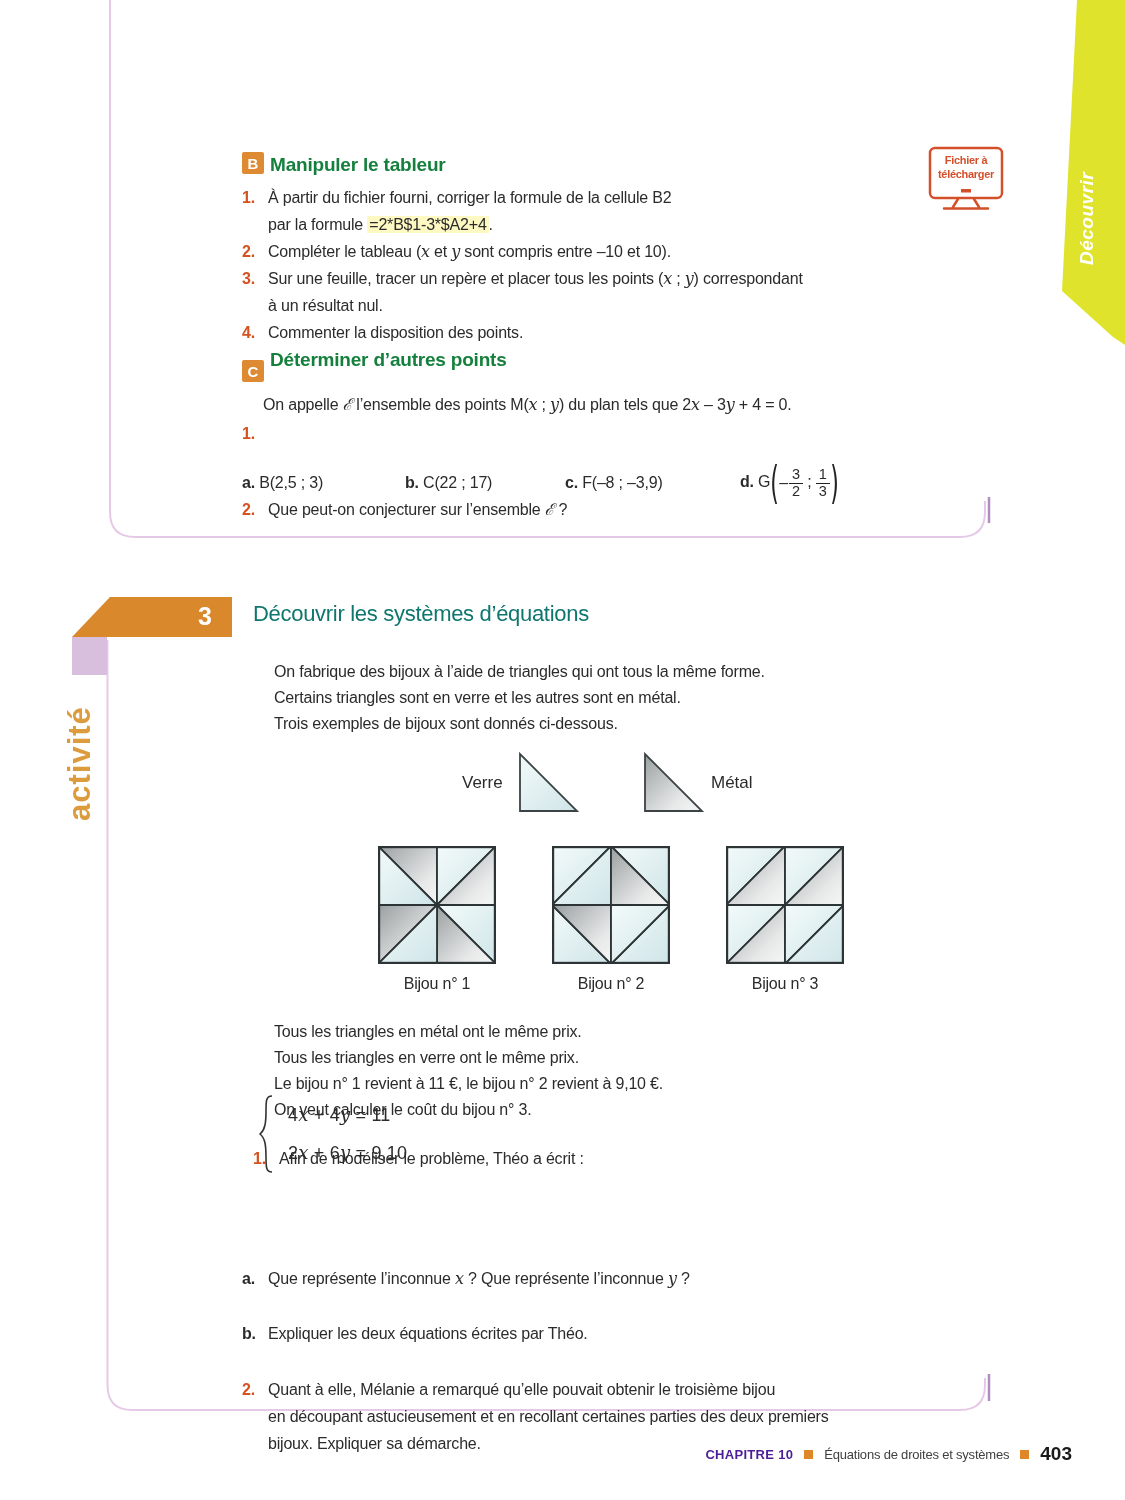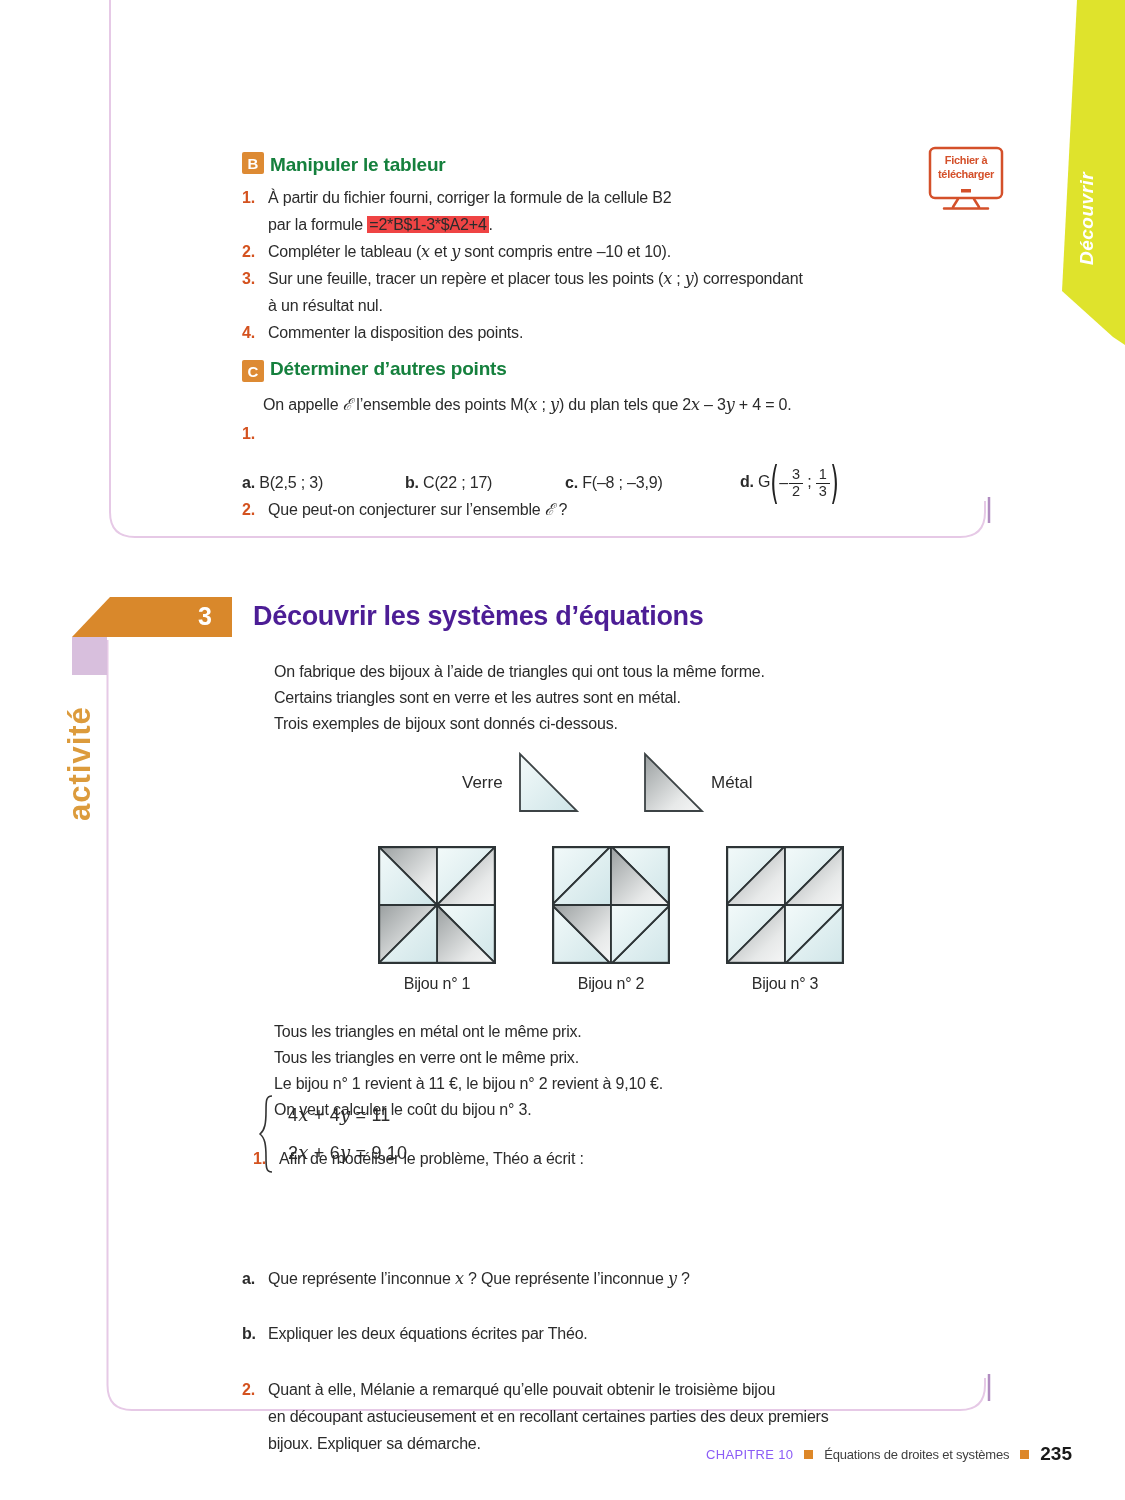--- a/index.html
+++ b/index.html
@@ -6,25 +6,25 @@
   body{width:1125px;height:1500px;position:relative;background:#ffffff;
        font-family:"Liberation Sans",sans-serif;color:#2b2b2b;overflow:hidden;}
   .abs{position:absolute;}
   
   .item{position:relative;padding-left:26px;font-size:16px;line-height:27px;letter-spacing:-0.2px;}
   .item .num{position:absolute;left:0;top:0;color:#d4521f;font-weight:bold;}
   .item.lit .num{color:#2b2b2b;}
   .para{font-size:16px;line-height:26px;letter-spacing:-0.2px;margin-left:21px;}
   .i{font-family:"DejaVu Serif",serif;font-style:italic;}
   .s{font-family:"DejaVu Serif",serif;font-style:italic;}
-  .c{background:#ef4444;padding:0 2px;}
+  .c{background:#fef9c3;padding:0 2px;}
   .badge{width:22px;height:22px;background:#dd8a33;color:#fff;font-weight:bold;font-size:15px;
          display:flex;align-items:center;justify-content:center;border-radius:2px;}
   .sec-head{font-size:19px;font-weight:bold;color:#15803d;letter-spacing:-0.2px;}
-  .act-title{font-size:27px;font-weight:bold;color:#4c1d95;letter-spacing:-0.3px;}
+  .act-title{font-size:22px;font-weight:normal;color:#0f766e;letter-spacing:-0.3px;}
   .vert{writing-mode:vertical-rl;transform:rotate(180deg);}
   .side-tab{left:1062px;top:0;width:63px;height:345px;background:#dfe32c;
             clip-path:polygon(15px 0,63px 0,63px 345px,51px 337px,0 291px);}
   .side-tab-label{left:1076px;top:85px;height:180px;color:#fff;font-weight:bold;font-style:italic;
                   font-size:19px;letter-spacing:0.5px;}
   .act-banner{left:72px;top:597px;width:160px;height:40px;background:#d9882b;
               clip-path:polygon(38px 0,160px 0,160px 40px,0 40px);}
   .act-banner-num{position:absolute;right:20px;top:5px;color:#fff;font-weight:bold;font-size:25px;}
   .lav-square{left:72px;top:637px;width:35px;height:38px;background:#d8bfdd;}
   .act-side-label{left:62px;top:676px;height:145px;color:#dc9b3c;font-weight:bold;font-size:31px;
@@ -46,21 +46,21 @@
            font-size:11px;line-height:14px;font-weight:600;letter-spacing:-0.3px;}
   
   .system{left:258px;top:1095px;display:flex;align-items:center;}
   .eqs{margin-left:12px;}
   .eq{font-size:18px;line-height:37px;letter-spacing:0.2px;}
   
   .bijou-label{font-size:16px;letter-spacing:-0.2px;text-align:center;width:118px;}
   
   .footer{left:0;top:1443px;width:1072px;display:flex;justify-content:flex-end;
           align-items:center;gap:11px;}
-  .foot-chap{color:#8b5cf6;font-weight:normal;font-size:13px;letter-spacing:0.3px;}
+  .foot-chap{color:#4c1d95;font-weight:bold;font-size:13px;letter-spacing:0.3px;}
   .foot-sq{width:9px;height:9px;background:#dd8728;display:inline-block;}
   .foot-title{font-size:13px;color:#404040;letter-spacing:-0.2px;}
   .foot-page{font-size:19px;font-weight:bold;color:#1a1a1a;}
 </style>
 </head>
 <body>
 
 <svg width="0" height="0" style="position:absolute">
   <defs>
     <linearGradient id="gv" x1="0" y1="0" x2="1" y2="1">
@@ -113,21 +113,21 @@
     <span class="num">3.</span>
     <span><span>Sur une feuille, tracer un repère et placer tous les points (</span><span class="i">x</span><span> ; </span><span class="i">y</span><span>) correspondant</span><br><span>à un résultat nul.</span></span>
   </div>
   <div class="item">
     <span class="num">4.</span>
     <span><span>Commenter la disposition des points.</span></span>
   </div>
 </div>
 
 <div class="abs badge" style="left:242px;top:360px">C</div>
-<div class="abs sec-head" style="left:270px;top:358px">Déterminer d’autres points</div>
+<div class="abs sec-head" style="left:270px;top:349px">Déterminer d’autres points</div>
 
 <div class="abs para" style="left:242px;top:392px;width:760px"><span>On appelle </span><span class="s">ℰ</span><span> l’ensemble des points M(</span><span class="i">x</span><span> ; </span><span class="i">y</span><span>) du plan tels que 2</span><span class="i">x</span><span> – 3</span><span class="i">y</span><span> + 4 = 0.</span></div>
 
 <div class="abs item" style="left:242px;top:420px;width:760px">
   <span class="num">1.</span>
 </div>
 
 <div class="abs points-row">
   <div class="pt" style="width:163px">
     <b>a.</b>
@@ -263,14 +263,14 @@
 <div class="abs item" style="left:242px;top:1268px;width:770px">
   <span class="num">2.</span>
   <span><span>Quant à elle, Mélanie a remarqué qu’elle pouvait obtenir le troisième bijou</span><br><span>en découpant astucieusement et en recollant certaines parties des deux premiers</span><br><span>bijoux. Expliquer sa démarche.</span></span>
 </div>
 
 <div class="abs footer">
   <span class="foot-chap">CHAPITRE 10</span>
   <span class="foot-sq"></span>
   <span class="foot-title">Équations de droites et systèmes</span>
   <span class="foot-sq"></span>
-  <span class="foot-page">235</span>
+  <span class="foot-page">403</span>
 </div>
 
 </body></html>

